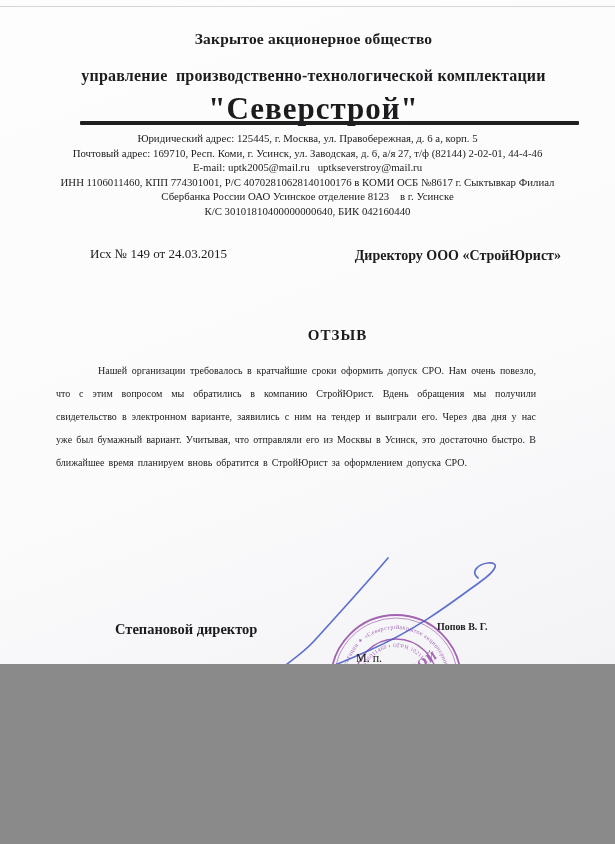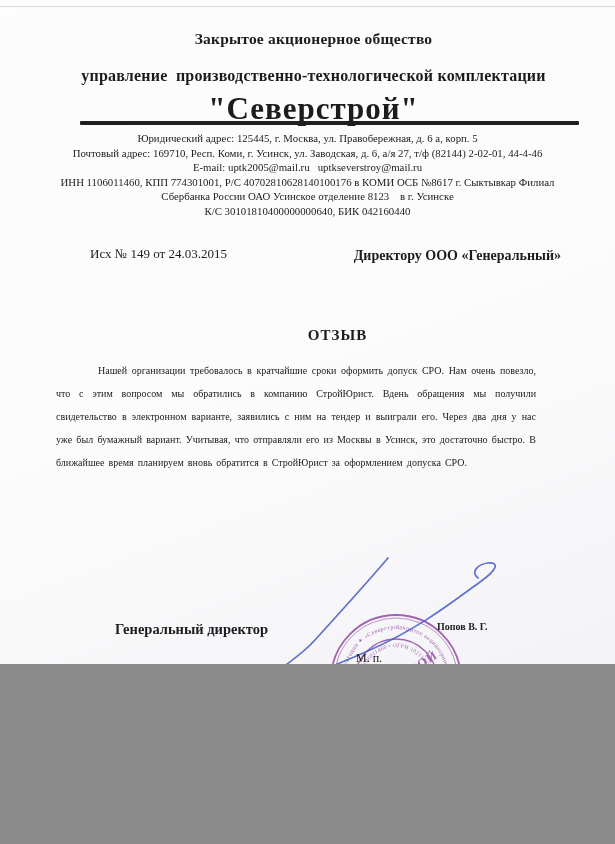--- a/index.html
+++ b/index.html
@@ -70,28 +70,28 @@
     <div>Почтовый адрес: 169710, Респ. Коми, г. Усинск, ул. Заводская, д. 6, а/я 27, т/ф (82144) 2-02-01, 44-4-46</div>
     <div>E-mail: uptk2005@mail.ru &nbsp; uptkseverstroy@mail.ru</div>
     <div>ИНН 1106011460, КПП 774301001, Р/С 40702810628140100176 в КОМИ ОСБ №8617 г. Сыктывкар Филиал</div>
     <div>Сбербанка России ОАО Усинское отделение 8123 &nbsp;&nbsp; в г. Усинске</div>
     <div>К/С 30101810400000000640, БИК 042160440</div>
   </div>
 
   <div class="ref-row">
     <div class="outgoing">Исх № 149 от 24.03.2015</div>
     <div class="addressee">
-      <div>Директору ООО «Генеральный»</div>
+      <div>Директору ООО «СтройЮрист»</div>
     </div>
   </div>
 
   <div class="letter-title">ОТЗЫВ</div>
   <p class="letter-body">Нашей организации требовалось в кратчайшие сроки оформить допуск СРО. Нам очень повезло, что с этим вопросом мы обратились в компанию СтройЮрист. Вдень обращения мы получили свидетельство в электронном варианте, заявились с ним на тендер и выиграли его. Через два дня у нас уже был бумажный вариант. Учитывая, что отправляли его из Москвы в Усинск, это достаточно быстро. В ближайшее время планируем вновь обратится в СтройЮрист за оформлением допуска СРО.</p>
 
-  <div class="sig-role">Генеральный директор</div>
+  <div class="sig-role">Степановой директор</div>
   <div class="sig-name">Попов В. Г.</div>
   <div class="mp-mark">М. п.</div>
 
   <svg class="stamp" viewBox="0 0 140 140">
     <defs>
       <path id="tp-ring" d="M 70,19 A 51,51 0 1 1 69.9,19"></path>
       <path id="tp-inn" d="M 40,84 A 33,33 0 1 1 100,84"></path>
       <path id="tp-city" d="M 44,86 A 30,30 0 0 0 96,86"></path>
     </defs>
     <g stroke="#8e3fa0" fill="none">

